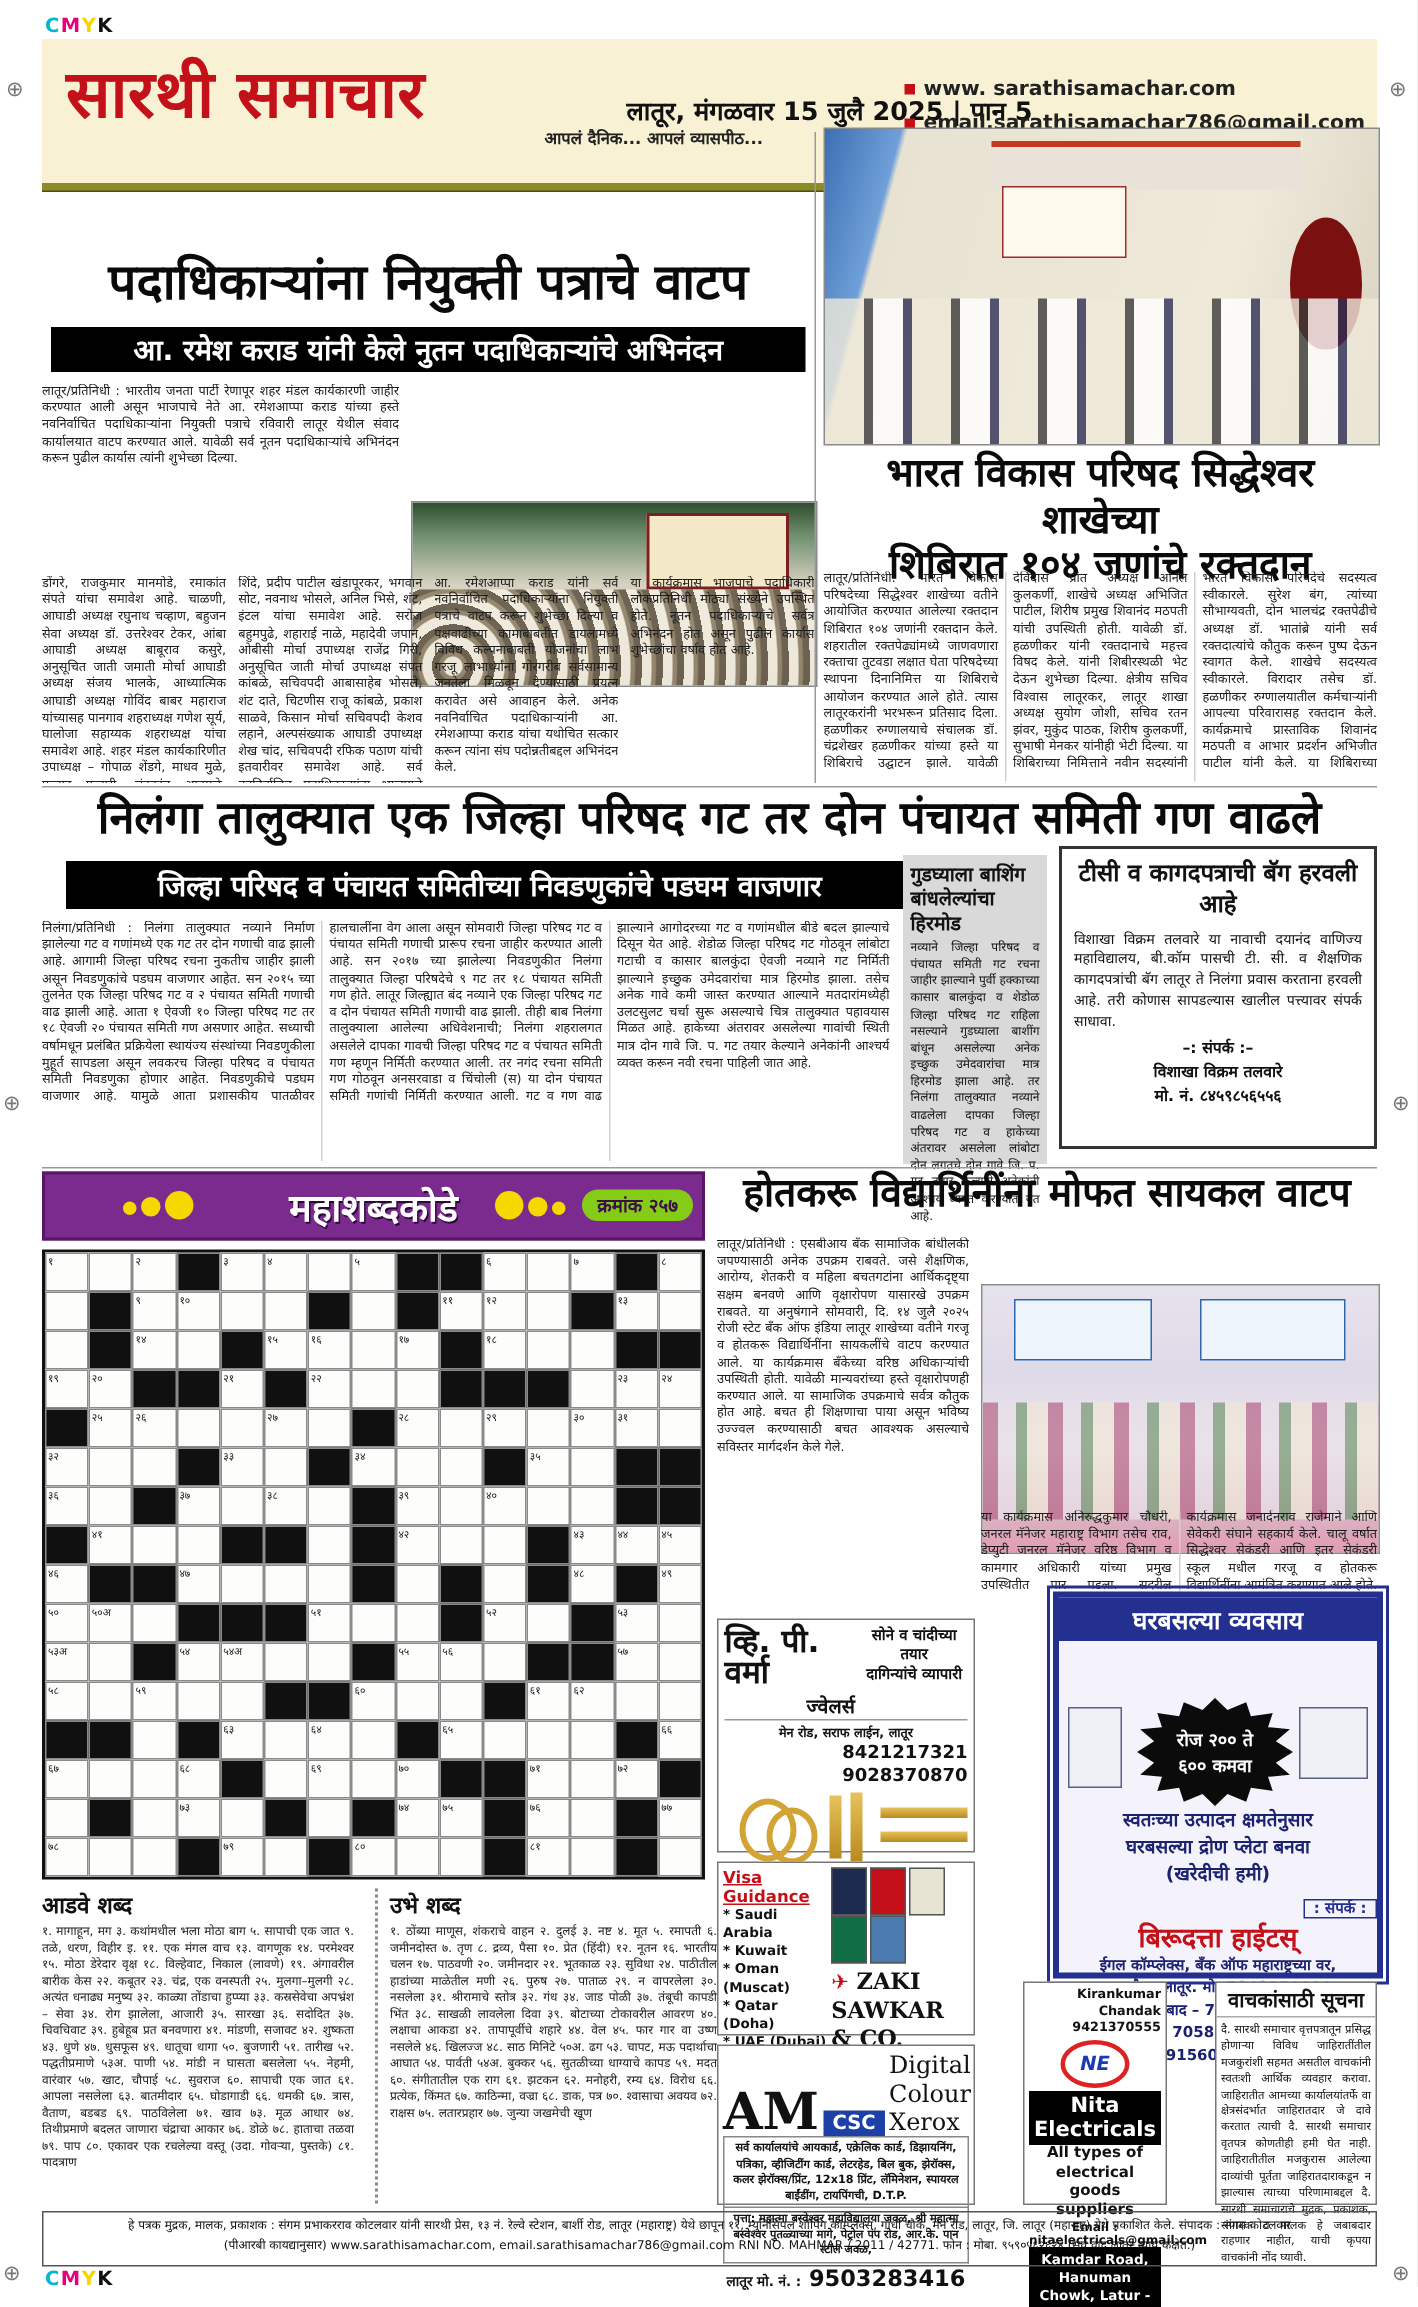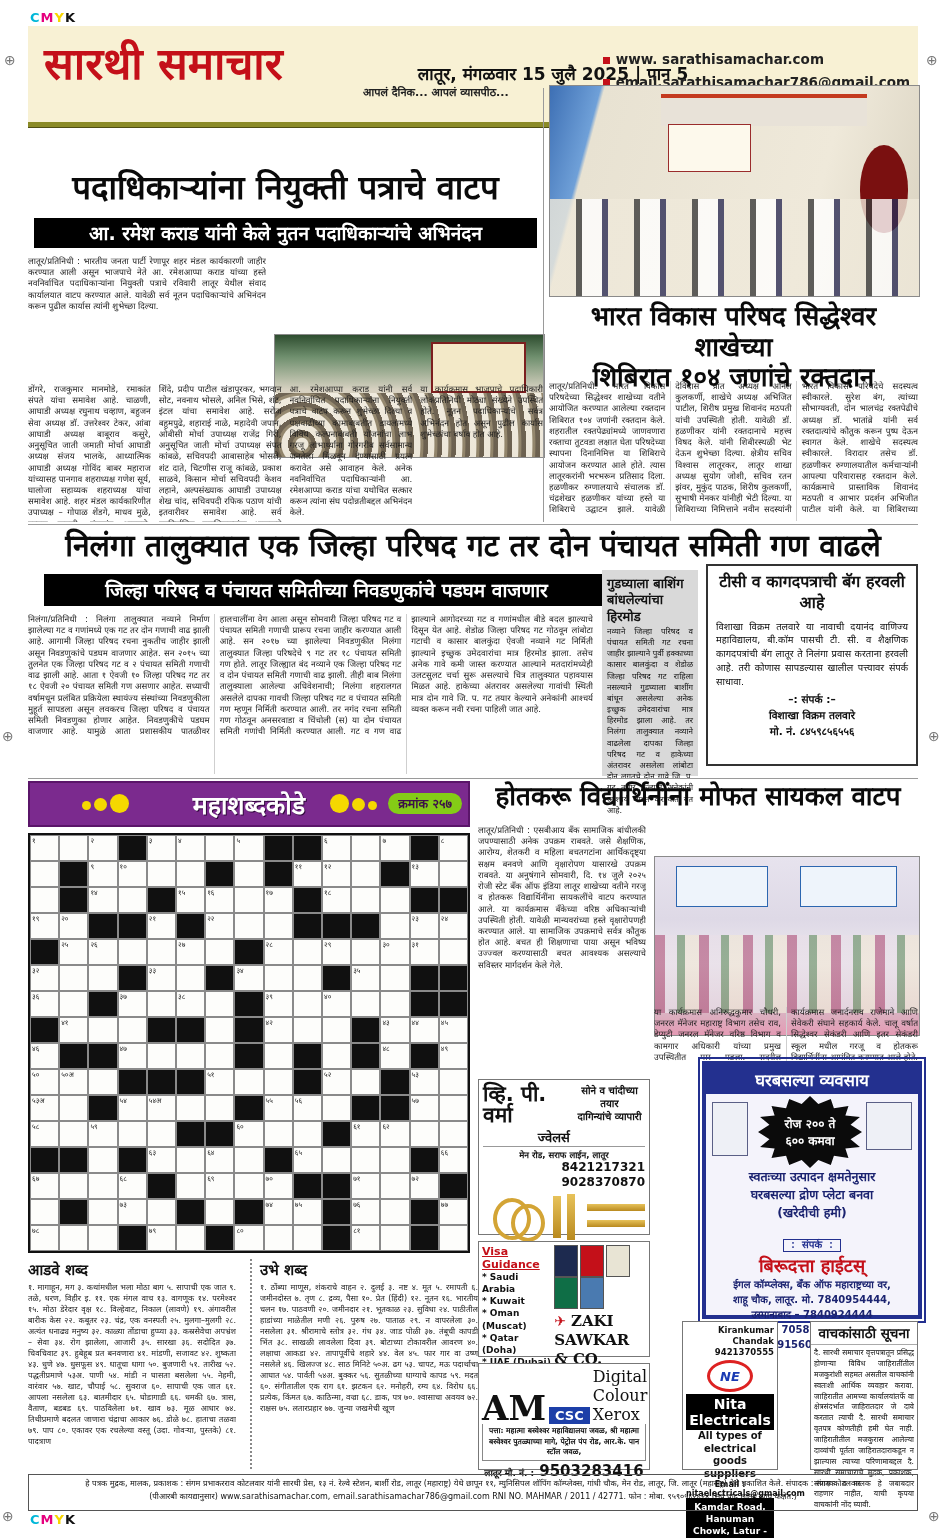--- a/index.html
+++ b/index.html
@@ -650,30 +650,30 @@
         <div class="ring" style="left:28px;top:14px;width:26px;height:30px;"></div>
         <div class="gold" style="left:70px;top:6px;width:8px;height:42px;"></div>
         <div class="gold" style="left:84px;top:4px;width:8px;height:46px;"></div>
         <div class="gold" style="left:104px;top:14px;width:58px;height:7px;"></div>
         <div class="gold" style="left:104px;top:30px;width:58px;height:7px;"></div>
       </div>
     </div>
 
     <div class="ghar abs" style="left:224px;top:280px;width:212px;height:250px;">
       <div class="ghar-title">घरबसल्या व्यवसाय</div>
-      <div style="position:relative;height:74px;">
+      <div style="position:relative;height:74px;margin-top:36px;">
         <div class="machine" style="left:6px;top:8px;"></div>
         <div class="machine" style="right:6px;top:8px;width:44px;height:46px;"></div>
         <div class="starburst" style="left:52px;top:2px;width:104px;height:72px;font-size:12px;">
           <span>रोज २०० ते</span>
             <span>६०० कमवा</span>
         </div>
       </div>
       <div class="ghar-body"><span>स्वतःच्या उत्पादन क्षमतेनुसार</span><br><span>घरबसल्या द्रोण प्लेटा बनवा</span><br><span>(खरेदीची हमी)</span></div>
-      <div style="text-align:center;margin-top:13px;font-family:Liberation Mono, monospace;"><span style="border:1px solid #23308f;font-size:10px;font-weight:bold;color:#23308f;padding:0 6px;">: संपर्क :</span></div>
+      <div style="text-align:right;margin-top:2px;"><span style="border:1px solid #23308f;font-size:10px;font-weight:bold;color:#23308f;padding:0 6px;">: संपर्क :</span></div>
       <div class="ghar-name">बिरूदत्ता हाईटस्</div>
       <div class="ghar-addr"><span>ईगल कॉम्प्लेक्स, बँक ऑफ महाराष्ट्रच्या वर,</span><br><span>शाहू चौक, लातूर. मो. 7840954444,</span><br><span>उस्मानाबाद – 7840924444</span><br><span>सोलापूर : 7058624444   नांदेड – 9156024444</span></div>
     </div>
 
     <div class="ad abs" style="left:0;top:460px;width:172px;height:116px;padding:3px;">
       <div style="display:flex;">
         <div style="width:44%;">
           <div class="zaki-head">Visa Guidance</div>
           <div class="zaki-item">* Saudi Arabia</div>
           <div class="zaki-item">* Kuwait</div>
@@ -692,20 +692,21 @@
       </div>
       <div class="zaki-addr"><span>K.K. Pan Shop, Opp. Hero Motor Showroom, Barshi Road, Latur.</span><br><span>Ph: 02382-259966 : Email : zakisawkar@gmail.com</span></div>
     </div>
 
     <div class="ad abs" style="left:0;top:582px;width:172px;height:107px;padding:3px;">
       <div style="display:flex;align-items:flex-end;gap:3px;">
         <span class="am-big">AM</span>
         <span class="am-csc">CSC</span>
         <span class="am-title">Digital Colour Xerox</span>
       </div>
+      <div class="am-body">सर्व कार्यालयांचे आयकार्ड, एक्रेलिक कार्ड, डिझायनिंग, पत्रिका, व्हीजिटींग कार्ड, लेटरहेड, बिल बुक, झेरॉक्स, कलर झेरॉक्स/प्रिंट, 12x18 प्रिंट, लॅमिनेशन, स्पायरल बाईंडींग, टायपिंगची, D.T.P.</div>
       <div class="am-body" style="border-top:0;">पत्ता: महात्मा बस्वेश्वर महाविद्यालया जवळ, श्री महात्मा बस्वेश्वर पुतळ्याच्या मागे, पेट्रोल पंप रोड, आर.के. पान स्टॉल जवळ,</div>
       <div style="text-align:center;"><span style="font-size:9px;font-weight:bold;">लातूर मो. नं. :</span> <span class="am-phone">9503283416</span></div>
     </div>
 
     <div class="ad abs" style="left:204px;top:540px;width:96px;height:149px;padding:3px;">
       <div class="nita-owner"><span>Kirankumar Chandak</span><br><span>9421370555</span></div>
       <div class="nita-logo">NE</div>
       <div class="nita-name">Nita Electricals</div>
       <div class="nita-desc">All types of electrical goods suppliers</div>
       <div class="nita-email">Email : nitaelectricals@gmail.com</div>

